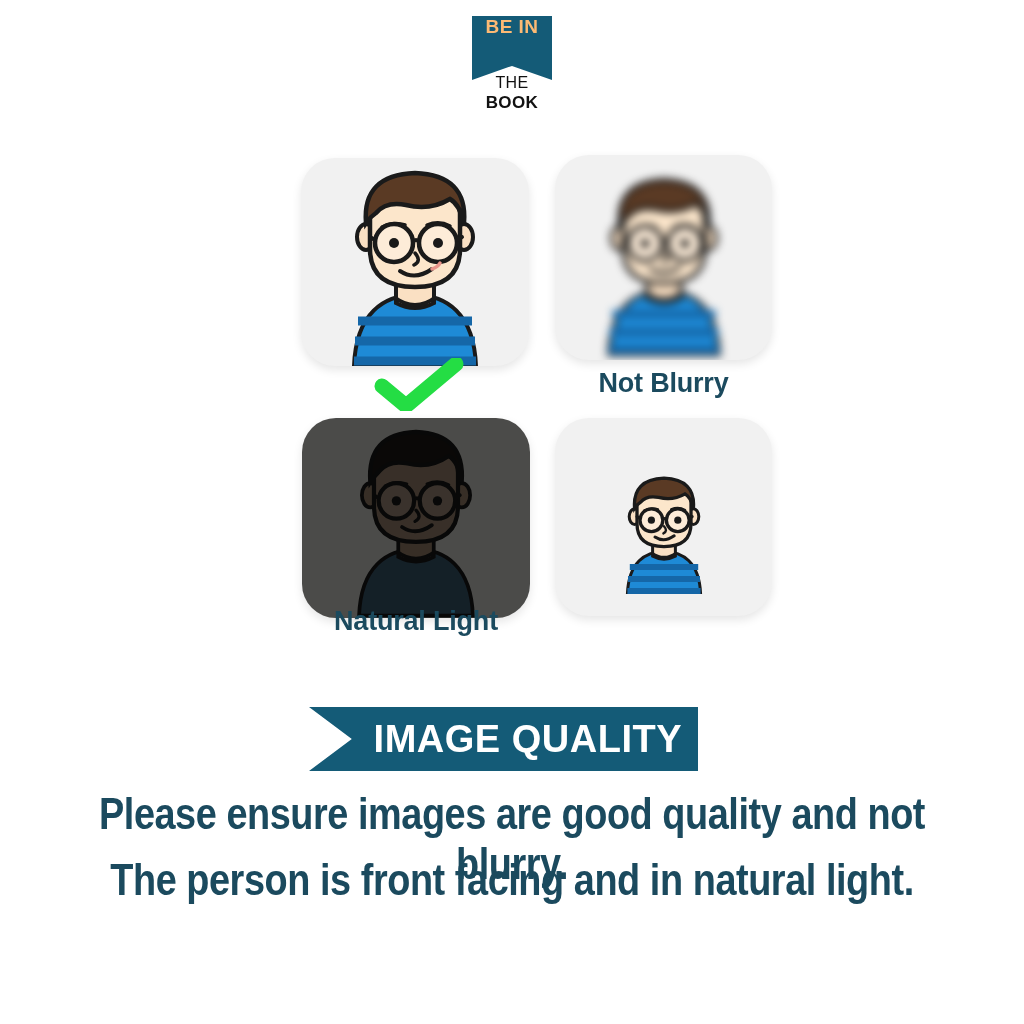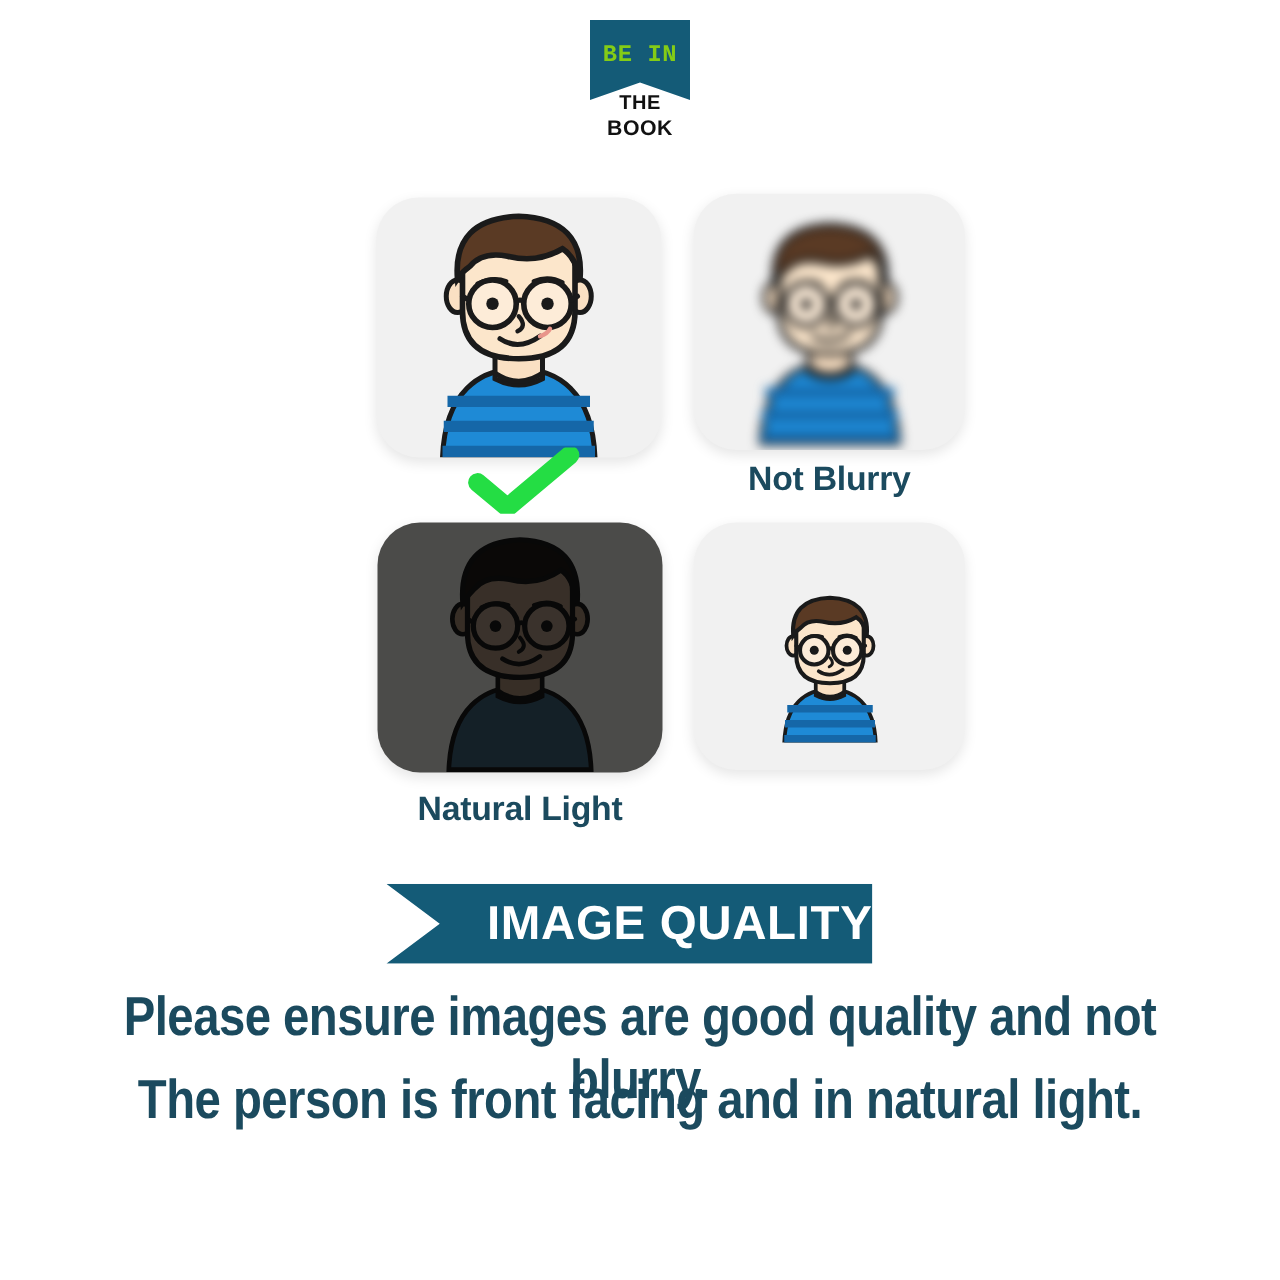--- a/index.html
+++ b/index.html
@@ -13,26 +13,26 @@
 
   
   .logo { position: absolute; left: 462px; top: 16px; width: 100px; height: 100px; }
   .logo-banner {
     position: absolute; left: 10px; top: 0; width: 80px; height: 64px;
     background: #145B77;
     clip-path: polygon(0 0, 100% 0, 100% 100%, 50% 78%, 0 100%);
     display: flex; align-items: flex-start; justify-content: center;
   }
   .logo-bein {
-    color: #84cc16; font-size: 19px; font-weight: bold; letter-spacing: 0.5px;
-    margin-top: 17px; font-family: Liberation Mono, monospace;
+    color: #fdba74; font-size: 19px; font-weight: bold; letter-spacing: 0.5px;
+    font-family: Liberation Sans, sans-serif;
   }
   .logo-the {
     position: absolute; left: 0; top: 58px; width: 100px; text-align: center;
-    color: #111111; font-size: 16px; font-weight: bold; letter-spacing: 0.4px;
+    color: #111111; font-size: 16px; font-weight: normal; letter-spacing: 0.4px;
   }
   .logo-book {
     position: absolute; left: 0; top: 77px; width: 100px; text-align: center;
     color: #111111; font-size: 17px; font-weight: bold; letter-spacing: 0.4px;
   }
 
   
   .cards { position: absolute; left: 0; top: 0; width: 1024px; height: 916px; margin-left: 24px; }
   .card {
     position: absolute;
@@ -53,32 +53,33 @@
   .blurred { filter: blur(4.2px); }
   .darkened { filter: brightness(0.30) saturate(0.55); }
 
   
   .card-label {
     position: absolute; text-align: center;
     color: #1b4a5e; font-size: 27px; font-weight: bold;
     letter-spacing: -0.2px; white-space: nowrap;
   }
   .label-2 { left: 531px; top: 368px; width: 217px; }
-  .label-3 { left: 278px; top: 632px; width: 228px; }
+  .label-3 { left: 278px; top: 606px; width: 228px; }
   .label-4 { left: 531px; top: 630px; width: 217px; }
 
   
   .checkmark { position: absolute; left: 348px; top: 358px; width: 96px; height: 54px; }
 
   
   .quality-banner {
     position: absolute; left: 309px; top: 707px; width: 389px; height: 64px;
     background: #145B77;
     clip-path: polygon(0 0, 100% 0, 100% 100%, 0 100%, 11% 50%);
     display: flex; align-items: center; justify-content: flex-end;
+    padding-right: 16px;
   }
   .quality-text {
     color: #ffffff; font-size: 38px; font-weight: bold;
     letter-spacing: 0.5px; line-height: 1;
     font-family: "Liberation Sans", sans-serif;
   }
 
   
   .caption {
     position: absolute; left: 0; width: 1024px; text-align: center;

